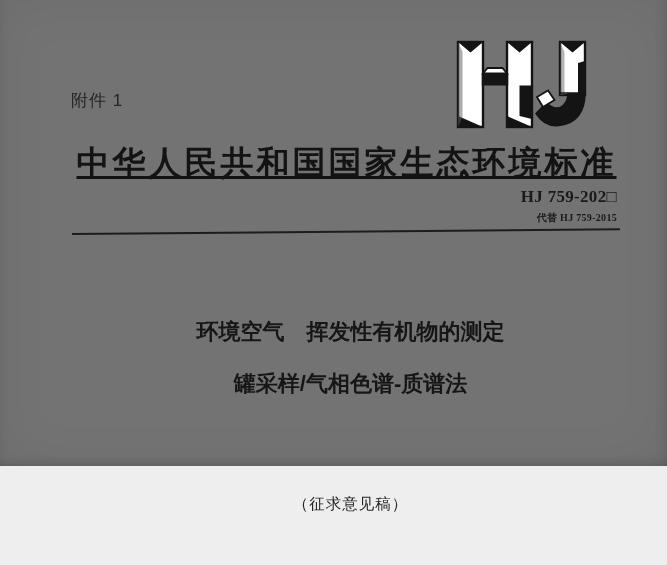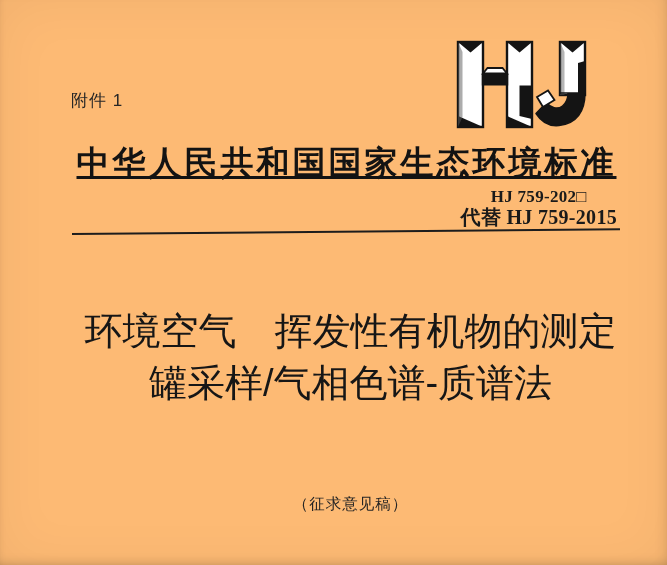--- a/index.html
+++ b/index.html
@@ -1,19 +1,19 @@
 <!DOCTYPE html>
 <html><head>
 <meta charset="utf-8">
 <style>
   html,body{margin:0;padding:0;}
   body{width:667px;height:565px;overflow:hidden;background:#eee;}
   .page{
-    position:relative;width:667px;height:565px;
-    background:#fdba74;
+    position:relative;width:667px;height:466px;
+    background:#737373;
     color:#1e1e1e;
     font-family:"Liberation Serif", serif;
     box-shadow:inset 0 0 55px rgba(0,0,0,0.05),
                inset -10px 0 14px -10px rgba(0,0,0,0.12),
                inset 0 -8px 12px -8px rgba(0,0,0,0.22),
                inset 6px 0 10px -8px rgba(0,0,0,0.08);
   }
   .attachment{
     position:absolute;left:71px;top:89px;
     font-family:"Liberation Sans", sans-serif;
@@ -25,30 +25,30 @@
     text-align:center;
     font-family:"Liberation Serif", serif;
     font-size:33px;font-weight:700;letter-spacing:3px;
     color:#131313;white-space:nowrap;text-decoration:underline;
   }
   .stdblock{
     position:absolute;right:50px;top:187px;text-align:right;
     font-family:"Liberation Serif", serif;color:#1a1a1a;
   }
   .std-no{font-size:17px;font-weight:700;line-height:19px;letter-spacing:0.3px;text-align:center;}
-  .replaces{font-size:20px;font-weight:700;line-height:17px;margin-top:3px;letter-spacing:0.3px;}
+  .replaces{font-size:10px;font-weight:700;line-height:17px;margin-top:3px;letter-spacing:0.3px;}
   .rule{
     position:absolute;left:72px;top:233px;width:548px;height:2.4px;
     background:#1d1d1d;transform:rotate(-0.5deg);transform-origin:left center;
   }
   .title-zh{
     position:absolute;left:34px;right:0;top:315px;
     text-align:center;
     font-family:"Liberation Sans", sans-serif;
-    font-size:38px;font-weight:400;color:#161616;
+    font-size:22px;font-weight:700;color:#161616;
     line-height:33px;white-space:nowrap;
   }
   .title-zh .line2{margin-top:19px;}
   .title-en1,.title-en2{
     position:absolute;left:34px;right:0;text-align:center;
     font-family:"Liberation Serif", serif;
     font-size:15.5px;color:#1c1c1c;white-space:nowrap;letter-spacing:0.2px;
   }
   .title-en1{top:419px;}
   .title-en2{top:455px;}

